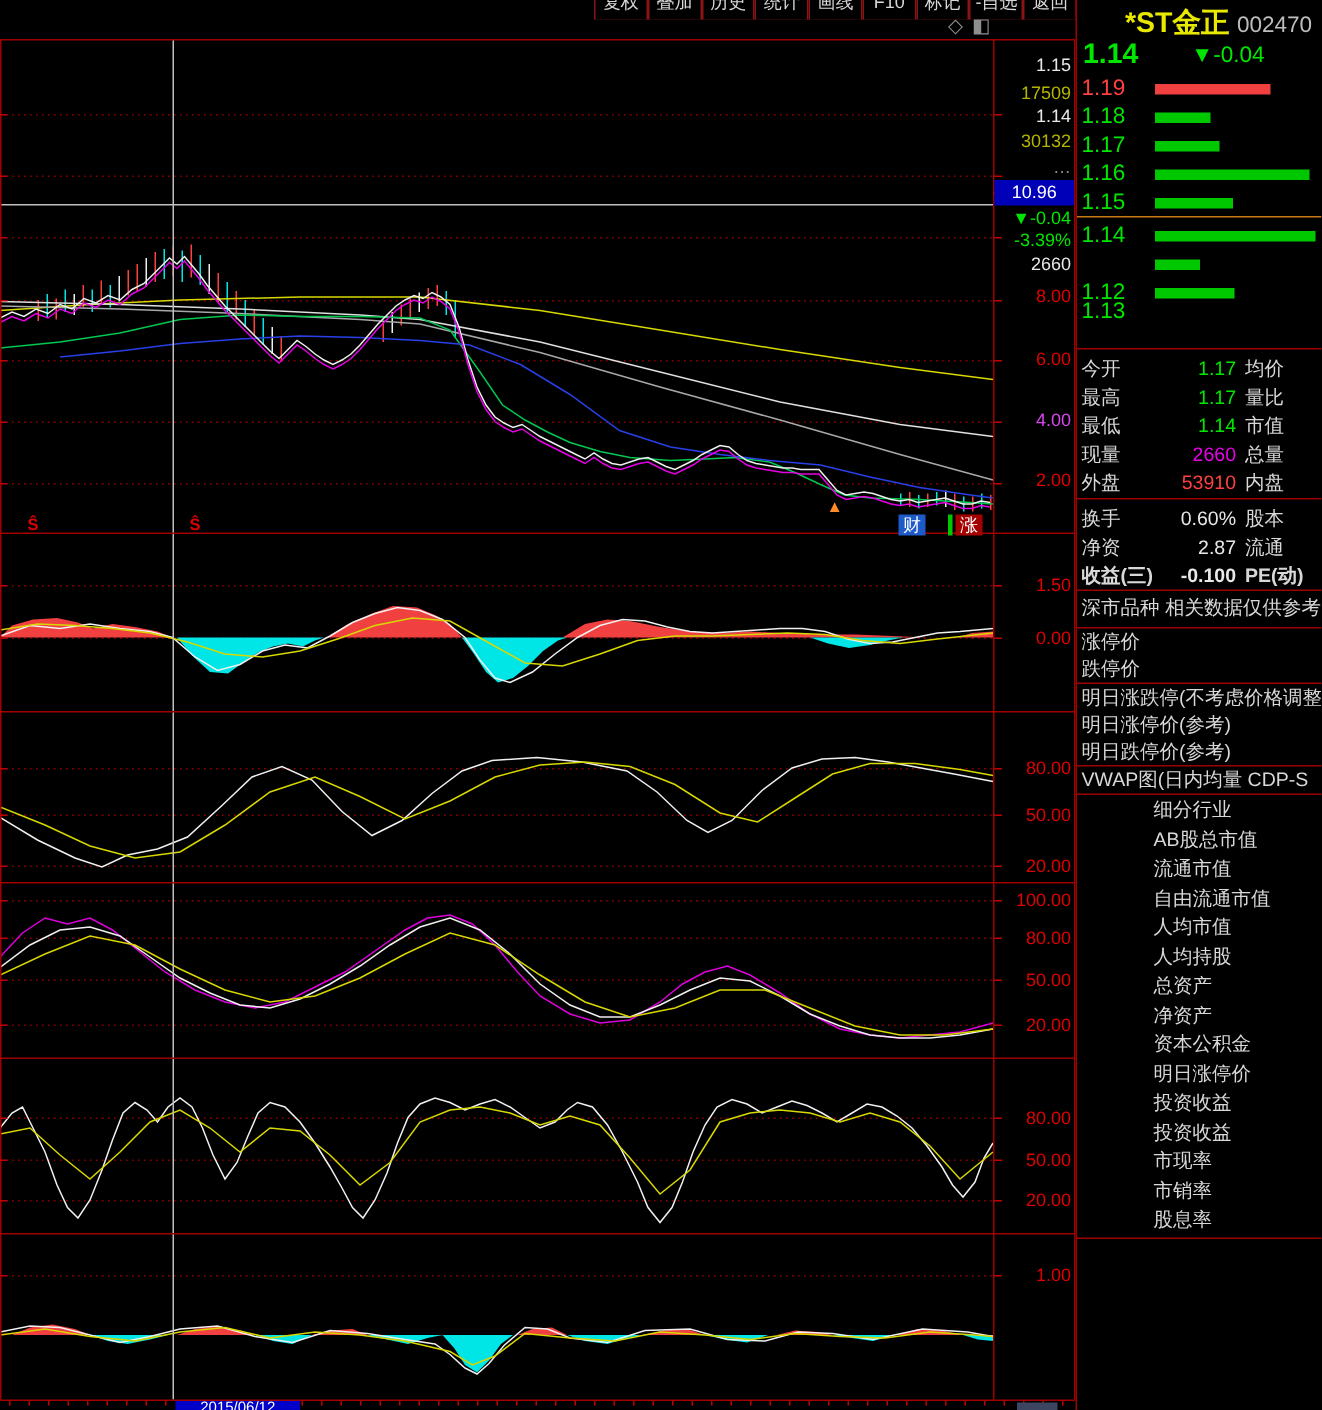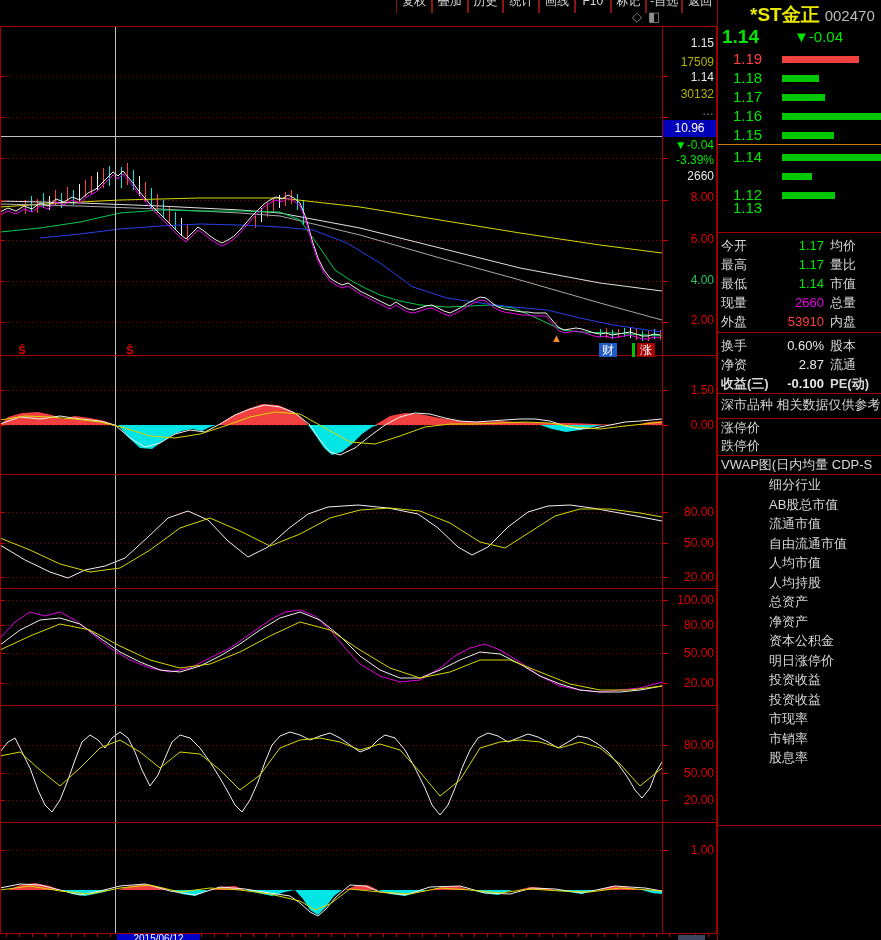--- a/index.html
+++ b/index.html
@@ -28,21 +28,21 @@
   #badge-bar{position:absolute;left:632px;top:343px;width:3px;height:14px;background:#00c800;}
   
   #infopanel{position:absolute;left:717px;top:0;width:164px;height:940px;border-left:1px solid #a00000;}
   #title-row{position:absolute;left:32px;top:2px;white-space:nowrap;text-align:center;}
   #stock-name{color:#e8e800;font-size:19px;font-weight:bold;}
   #stock-name::first-letter{color:#fff;}
   #stock-code{color:#bdbdbd;font-size:15px;margin-left:5px;}
   #price-row{position:absolute;top:26px;left:0;width:164px;height:22px;}
   #last-price{position:absolute;left:4px;color:#00e600;font-size:19px;font-weight:bold;}
   #price-change{position:absolute;left:76px;top:2px;color:#00e600;font-size:15px;}
-  .obrow{position:absolute;left:12px;width:138px;height:18px;}
+  .obrow{position:absolute;left:0;width:138px;height:18px;}
   .obprice{position:absolute;left:3px;font-size:15px;line-height:18px;}
   .obbar{position:absolute;left:52px;top:6px;height:7px;}
   .isep{position:absolute;left:0;width:164px;height:1px;background:#a00000;}
   .osep{position:absolute;left:0;top:144px;width:164px;height:1px;background:#c87814;}
   .strow{position:absolute;left:0;width:164px;height:19px;font-size:13px;line-height:19px;color:#d8d8d8;white-space:nowrap;}
   .stlab{position:absolute;left:3px;}
   .stval{position:absolute;left:38px;width:68px;text-align:right;}
   .stlab2{position:absolute;left:112px;}
   #notice{position:absolute;left:3px;top:396px;width:200px;font-size:13px;color:#d8d8d8;white-space:nowrap;}
   #menu{position:absolute;left:0;top:418px;width:164px;border-top:1px solid #a00000;}
@@ -298,21 +298,21 @@
       <div class="axlab" style="top: 35px; color: rgb(232, 232, 232);">1.15</div>
       <div class="axlab" style="top: 54px; color: rgb(180, 180, 0);">17509</div>
       <div class="axlab" style="top: 69px; color: rgb(232, 232, 232);">1.14</div>
       <div class="axlab" style="top: 86px; color: rgb(180, 180, 0);">30132</div>
       <div class="axlab" style="top: 103px; color: rgb(142, 142, 142);">…</div>
       <div class="axlab" style="top: 137px; color: rgb(0, 230, 0);">▼-0.04</div>
       <div class="axlab" style="top: 152px; color: rgb(0, 230, 0);">-3.39%</div>
       <div class="axlab" style="top: 168px; color: rgb(232, 232, 232);">2660</div>
       <div class="axlab" style="top: 189px; color: rgb(224, 0, 0);">8.00</div>
       <div class="axlab" style="top: 231px; color: rgb(224, 0, 0);">6.00</div>
-      <div class="axlab" style="top: 272px; color: #22c55e;">4.00</div>
+      <div class="axlab" style="top: 272px; color: #d946ef;">4.00</div>
       <div class="axlab" style="top: 312px; color: rgb(224, 0, 0);">2.00</div>
       <div class="axlab" style="top: 382px; color: rgb(224, 0, 0);">1.50</div>
       <div class="axlab" style="top: 417px; color: rgb(224, 0, 0);">0.00</div>
       <div class="axlab" style="top: 504px; color: rgb(224, 0, 0);">80.00</div>
       <div class="axlab" style="top: 535px; color: rgb(224, 0, 0);">50.00</div>
       <div class="axlab" style="top: 569px; color: rgb(224, 0, 0);">20.00</div>
       <div class="axlab" style="top: 592px; color: rgb(224, 0, 0);">100.00</div>
       <div class="axlab" style="top: 617px; color: rgb(224, 0, 0);">80.00</div>
       <div class="axlab" style="top: 645px; color: rgb(224, 0, 0);">50.00</div>
       <div class="axlab" style="top: 675px; color: rgb(224, 0, 0);">20.00</div>
@@ -419,20 +419,25 @@
         </div>
         <div class="isep" style="top: 232px;"></div>
         <div class="isep" style="top: 332px;"></div>
         <div class="isep" style="top: 393px;"></div>
       </div>
     <div id="notice">深市品种 相关数据仅供参考</div>
     <div id="menu">
         <div class="mgroup">
           <div class="mitem">涨停价</div>
           <div class="mitem">跌停价</div>
+        </div>
+        <div class="mgroup">
+          <div class="mitem">明日涨跌停(不考虑价格调整</div>
+          <div class="mitem">明日涨停价(参考)</div>
+          <div class="mitem">明日跌停价(参考)</div>
         </div>
         <div class="mgroup">
           <div class="mitem">VWAP图(日内均量 CDP-S</div>
         </div>
         <div class="mgroup tall">
           <div class="mitem">细分行业</div>
           <div class="mitem">AB股总市值</div>
           <div class="mitem">流通市值</div>
           <div class="mitem">自由流通市值</div>
           <div class="mitem">人均市值</div>

